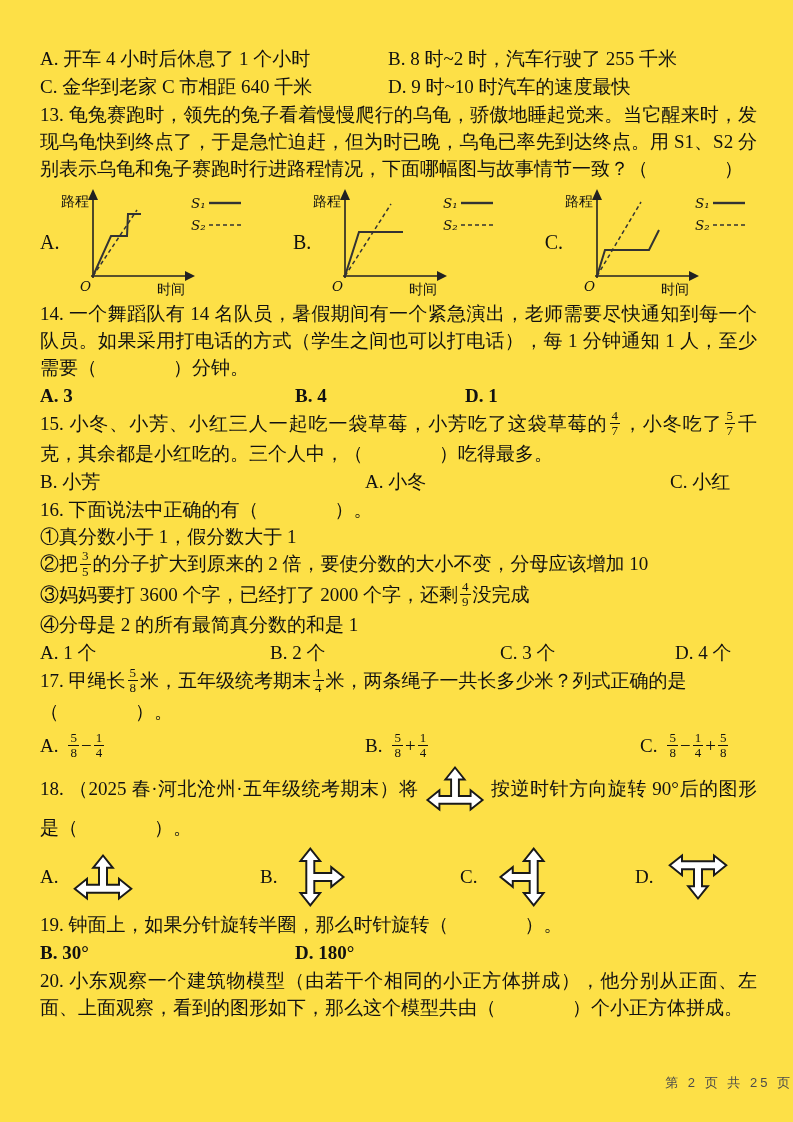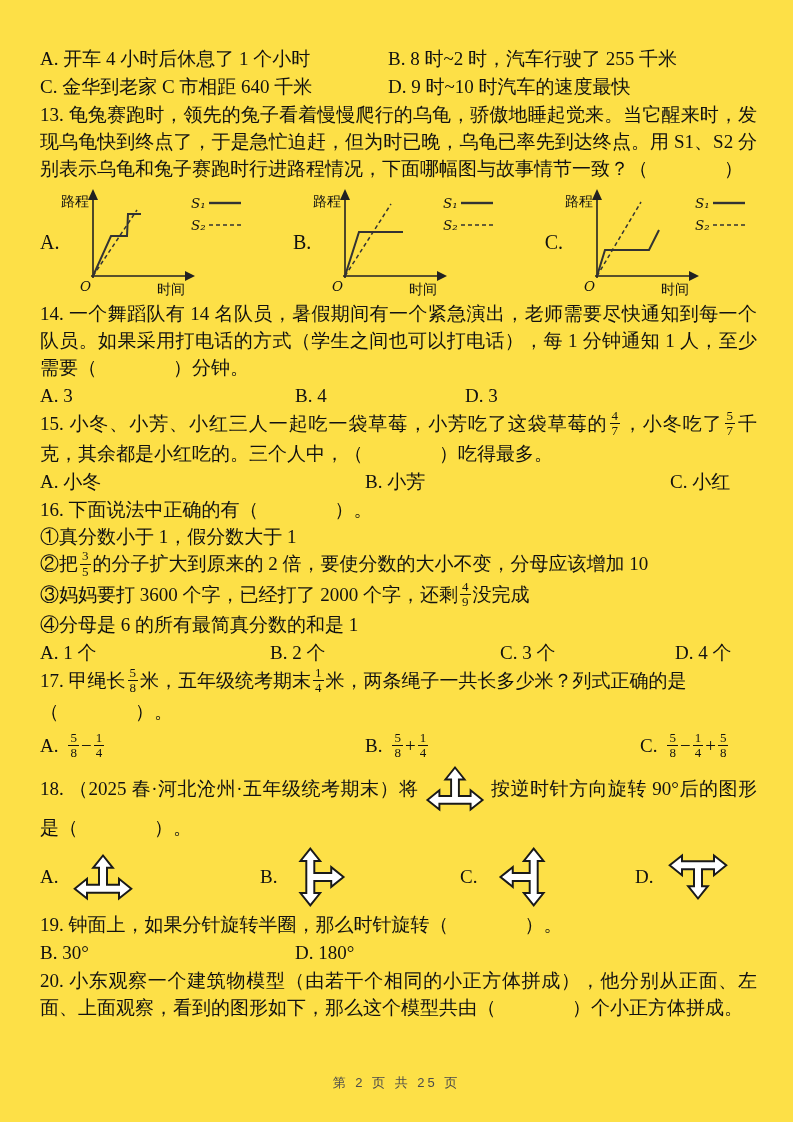--- a/index.html
+++ b/index.html
@@ -9,21 +9,21 @@
     background:#fde047;
     box-sizing:border-box;
     padding:44px 36px 0 40px;
     font-family:"Liberation Serif","DejaVu Serif",serif;
     font-size:19px;color:#111;
     overflow:hidden;
   }
   p{margin:0;line-height:27px;text-align:justify;}
   .opt-grid{display:grid;line-height:27px;margin:1px 0;}
   .cols-q12{grid-template-columns:348px 1fr;}
-  .cols-4a{grid-template-columns:255px 170px 205px 1fr;}
+  .cols-4a{grid-template-columns:255px 170px 205px 1fr;font-weight:bold;}
   .cols-3a{grid-template-columns:325px 305px 1fr;}
   .cols-4b{grid-template-columns:230px 230px 175px 1fr;}
   .cols-3b{grid-template-columns:325px 275px 1fr;}
   .frac{
     display:inline-flex;flex-direction:column;align-items:center;
     vertical-align:middle;font-size:13px;line-height:1.1;
     margin:0 2px;position:relative;top:-2px;
     font-family:"Liberation Serif","DejaVu Serif",serif;
   }
   .frac .num{border-bottom:1.3px solid #111;padding:0 2px;}
@@ -44,21 +44,21 @@
   .arrow-box{display:inline-flex;width:66px;height:64px;align-items:center;justify-content:center;}
   .r90{transform:rotate(90deg);}
   .r270{transform:rotate(-90deg);}
   .r180{transform:rotate(180deg);}
   .q18-opts{display:grid;grid-template-columns:220px 200px 175px 1fr;align-items:center;margin:4px 0 2px 0;}
   .q18-opt{display:flex;align-items:center;gap:12px;}
   .q18-opt .letter{font-size:19px;}
   .q17-opt{display:flex;align-items:center;gap:8px;line-height:40px;}
   .footer{
     position:absolute;left:0;right:0;bottom:30px;
-    text-align:center;font-size:13px;color:#4b4b4b;
+    text-align:right;font-size:13px;color:#4b4b4b;
     font-family:"Liberation Sans","DejaVu Sans",sans-serif;
     letter-spacing:3px;
   }
 </style>
 </head>
 <body>
 
 <div class="page">
 
   <div class="opt-grid cols-q12">
@@ -129,47 +129,47 @@
         <polyline class="solidline" points="32,90 40,64 84,64 94,44"></polyline>
         <polyline class="dashline" points="32,90 76,16"></polyline>
       </svg>
     </div>
   </div>
 
   <p>14. 一个舞蹈队有 14 名队员，暑假期间有一个紧急演出，老师需要尽快通知到每一个队员。如果采用打电话的方式（学生之间也可以打电话），每 1 分钟通知 1 人，至少需要（　　　　）分钟。</p>
   <div class="opt-grid cols-4a">
     <span>A. 3</span>
     <span>B. 4</span>
-    <span>D. 3</span>
+    <span>D. 1</span>
   </div>
 
   <p><span>15. 小冬、小芳、小红三人一起吃一袋草莓，小芳吃了这袋草莓的</span><span class="frac">
         <span class="num">4</span>
         <span class="den">7</span>
       </span><span>，小冬吃了</span><span class="frac">
         <span class="num">5</span>
         <span class="den">7</span>
       </span><span>千克，其余都是小红吃的。三个人中，（　　　　）吃得最多。</span></p>
   <div class="opt-grid cols-3a">
+    <span>B. 小芳</span>
     <span>A. 小冬</span>
-    <span>B. 小芳</span>
     <span>C. 小红</span>
   </div>
 
   <p>16. 下面说法中正确的有（　　　　）。</p>
   <p>①真分数小于 1，假分数大于 1</p>
   <p><span>②把</span><span class="frac">
         <span class="num">3</span>
         <span class="den">5</span>
       </span><span>的分子扩大到原来的 2 倍，要使分数的大小不变，分母应该增加 10</span></p>
   <p><span>③妈妈要打 3600 个字，已经打了 2000 个字，还剩</span><span class="frac">
         <span class="num">4</span>
         <span class="den">9</span>
       </span><span>没完成</span></p>
-  <p>④分母是 6 的所有最简真分数的和是 1</p>
+  <p>④分母是 2 的所有最简真分数的和是 1</p>
   <div class="opt-grid cols-4b">
     <span>A. 1 个</span>
     <span>B. 2 个</span>
     <span>C. 3 个</span>
     <span>D. 4 个</span>
   </div>
 
   <p><span>17. 甲绳长</span><span class="frac">
         <span class="num">5</span>
         <span class="den">8</span>

